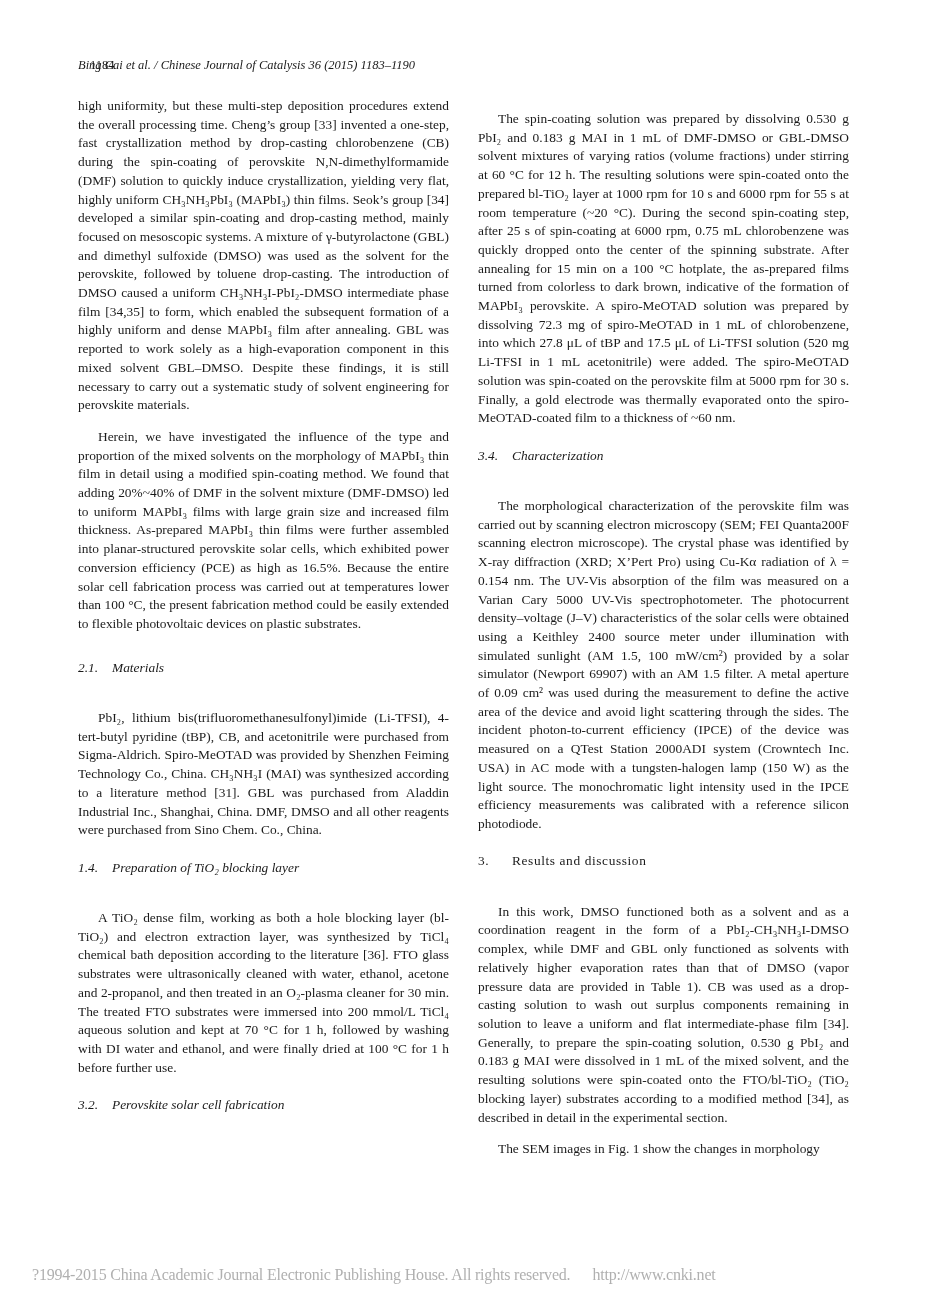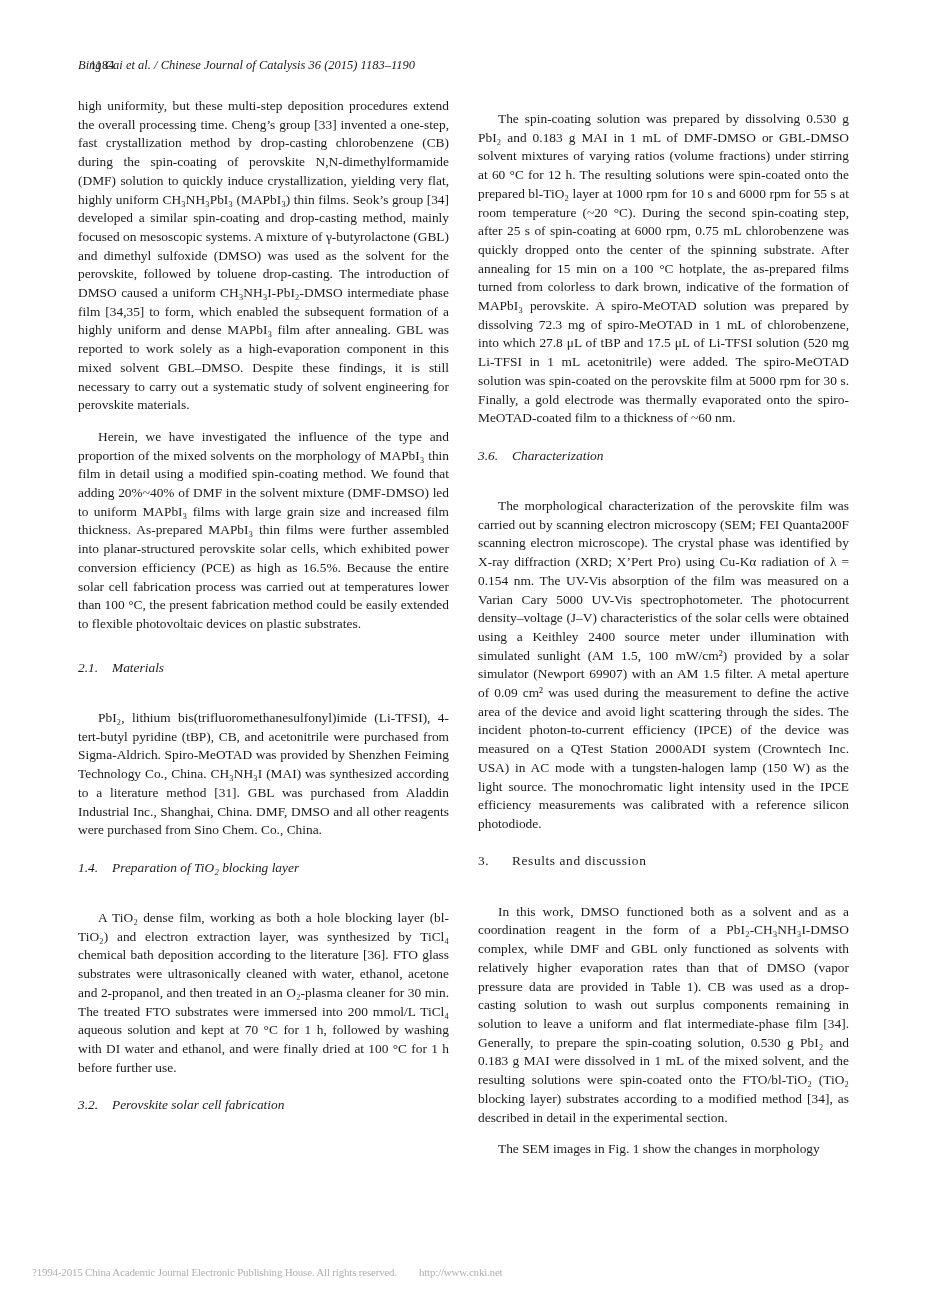--- a/index.html
+++ b/index.html
@@ -14,21 +14,21 @@
   .col-left { left: 78px; }
   .col-right { left: 478px; }
   .col p { margin: 0; text-align: justify; hyphens: none; }
   .col p.indent { text-indent: 20px; margin-top: 13px; }
   .sec-head { margin: 0; font-weight: normal; font-size: 13.4px; line-height: 18.7px;
               letter-spacing: 0.6px; padding: 18.7px 0; }
   .sub-head { margin: 0; font-weight: normal; font-style: italic; font-size: 13.4px; line-height: 18.7px;
               padding: 18.7px 0; }
   .sec-head .num, .sub-head .num { display: inline-block; width: 34px; }
   .footer { position: absolute; top: 1266px; left: 32px; width: 860px;
-            font-family: "Liberation Serif", serif; font-size: 11px; color: #b0b0b0; letter-spacing: -0.2px; }
+            font-family: "Liberation Serif", serif; font-size: 16px; color: #b0b0b0; letter-spacing: -0.2px; }
   .footer .url { margin-left: 22px; }
 </style>
 </head>
 <body>
 
 <div class="running-head">
   <span class="page-num">1184</span>
   <span class="journal-ref">Bing Cai et al. / Chinese Journal of Catalysis 36 (2015) 1183–1190</span>
 </div>
 
@@ -48,21 +48,21 @@
 
   <h3 class="sub-head" style="padding-bottom:0;">
     <span class="num">3.2.</span><span>Perovskite solar cell fabrication</span>
   </h3>
 </div>
 
 <div class="col col-right">
   <p class="indent">The spin-coating solution was prepared by dissolving 0.530 g PbI₂ and 0.183 g MAI in 1 mL of DMF-DMSO or GBL-DMSO solvent mixtures of varying ratios (volume fractions) under stirring at 60 °C for 12 h. The resulting solutions were spin-coated onto the prepared bl-TiO₂ layer at 1000 rpm for 10 s and 6000 rpm for 55 s at room temperature (~20 °C). During the second spin-coating step, after 25 s of spin-coating at 6000 rpm, 0.75 mL chlorobenzene was quickly dropped onto the center of the spinning substrate. After annealing for 15 min on a 100 °C hotplate, the as-prepared films turned from colorless to dark brown, indicative of the formation of MAPbI₃ perovskite. A spiro-MeOTAD solution was prepared by dissolving 72.3 mg of spiro-MeOTAD in 1 mL of chlorobenzene, into which 27.8 μL of tBP and 17.5 μL of Li-TFSI solution (520 mg Li-TFSI in 1 mL acetonitrile) were added. The spiro-MeOTAD solution was spin-coated on the perovskite film at 5000 rpm for 30 s. Finally, a gold electrode was thermally evaporated onto the spiro-MeOTAD-coated film to a thickness of ~60 nm.</p>
 
   <h3 class="sub-head">
-    <span class="num">3.6.</span><span>Characterization</span>
+    <span class="num">3.4.</span><span>Characterization</span>
   </h3>
   <p class="indent">The morphological characterization of the perovskite film was carried out by scanning electron microscopy (SEM; FEI Quanta200F scanning electron microscope). The crystal phase was identified by X-ray diffraction (XRD; X’Pert Pro) using Cu-Kα radiation of λ = 0.154 nm. The UV-Vis absorption of the film was measured on a Varian Cary 5000 UV-Vis spectrophotometer. The photocurrent density–voltage (J–V) characteristics of the solar cells were obtained using a Keithley 2400 source meter under illumination with simulated sunlight (AM 1.5, 100 mW/cm²) provided by a solar simulator (Newport 69907) with an AM 1.5 filter. A metal aperture of 0.09 cm² was used during the measurement to define the active area of the device and avoid light scattering through the sides. The incident photon-to-current efficiency (IPCE) of the device was measured on a QTest Station 2000ADI system (Crowntech Inc. USA) in AC mode with a tungsten-halogen lamp (150 W) as the light source. The monochromatic light intensity used in the IPCE efficiency measurements was calibrated with a reference silicon photodiode.</p>
 
   <h2 class="sec-head">
     <span class="num">3.</span><span>Results and discussion</span>
   </h2>
   <p class="indent">In this work, DMSO functioned both as a solvent and as a coordination reagent in the form of a PbI₂-CH₃NH₃I-DMSO complex, while DMF and GBL only functioned as solvents with relatively higher evaporation rates than that of DMSO (vapor pressure data are provided in Table 1). CB was used as a drop-casting solution to wash out surplus components remaining in solution to leave a uniform and flat intermediate-phase film [34]. Generally, to prepare the spin-coating solution, 0.530 g PbI₂ and 0.183 g MAI were dissolved in 1 mL of the mixed solvent, and the resulting solutions were spin-coated onto the FTO/bl-TiO₂ (TiO₂ blocking layer) substrates according to a modified method [34], as described in detail in the experimental section.</p>
   <p class="indent">The SEM images in Fig. 1 show the changes in morphology</p>
 </div>
 

